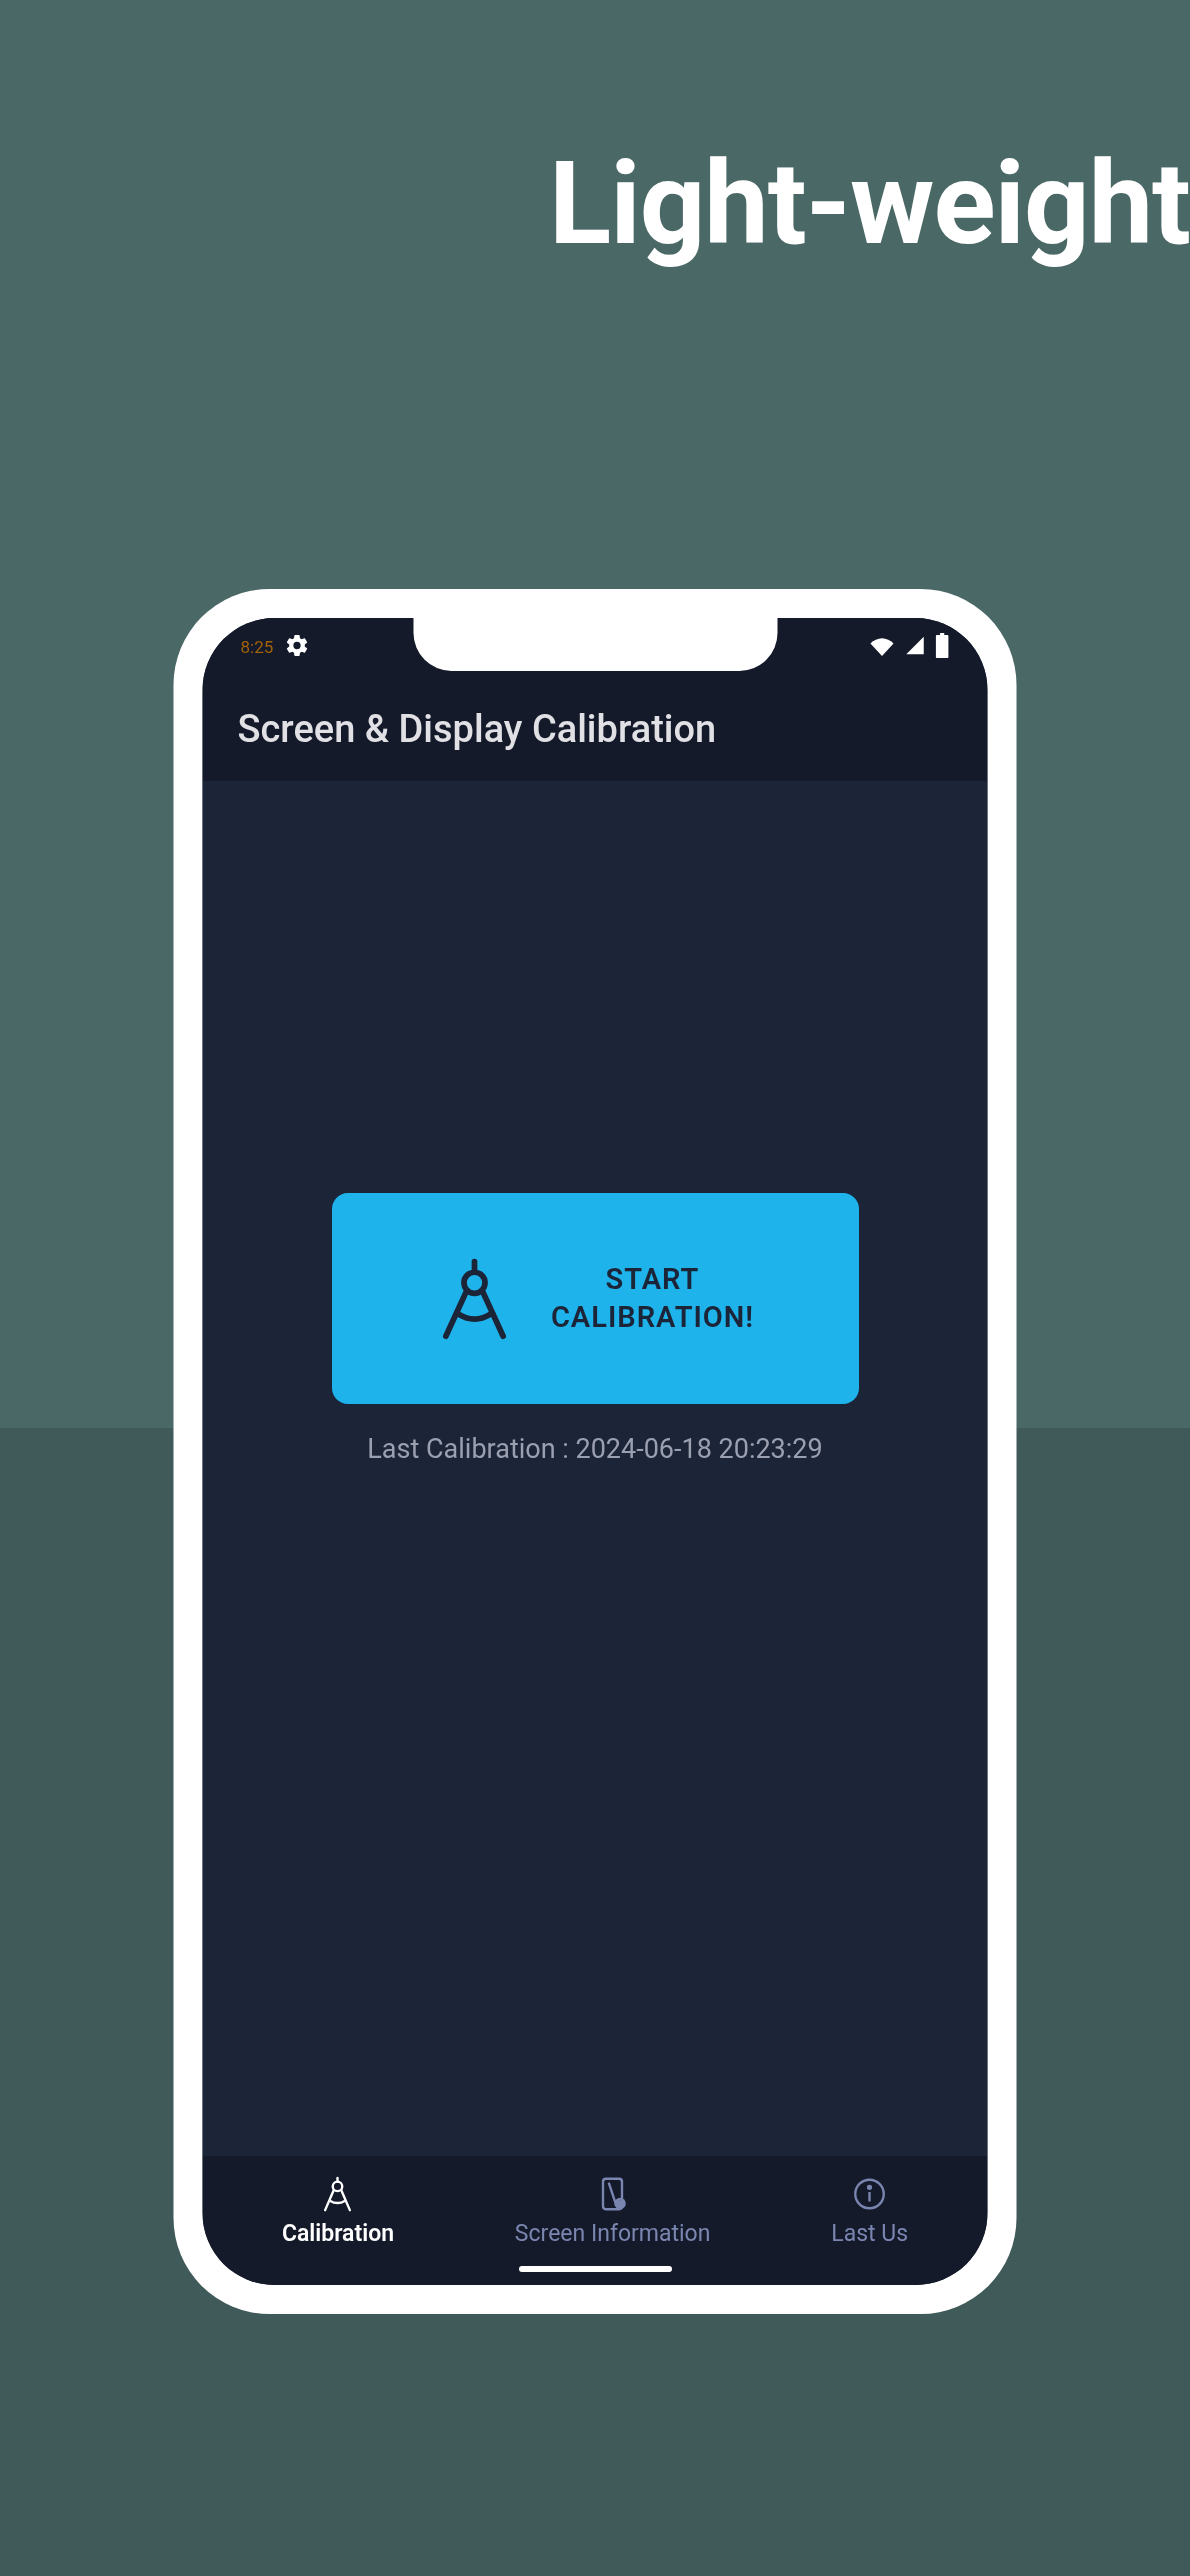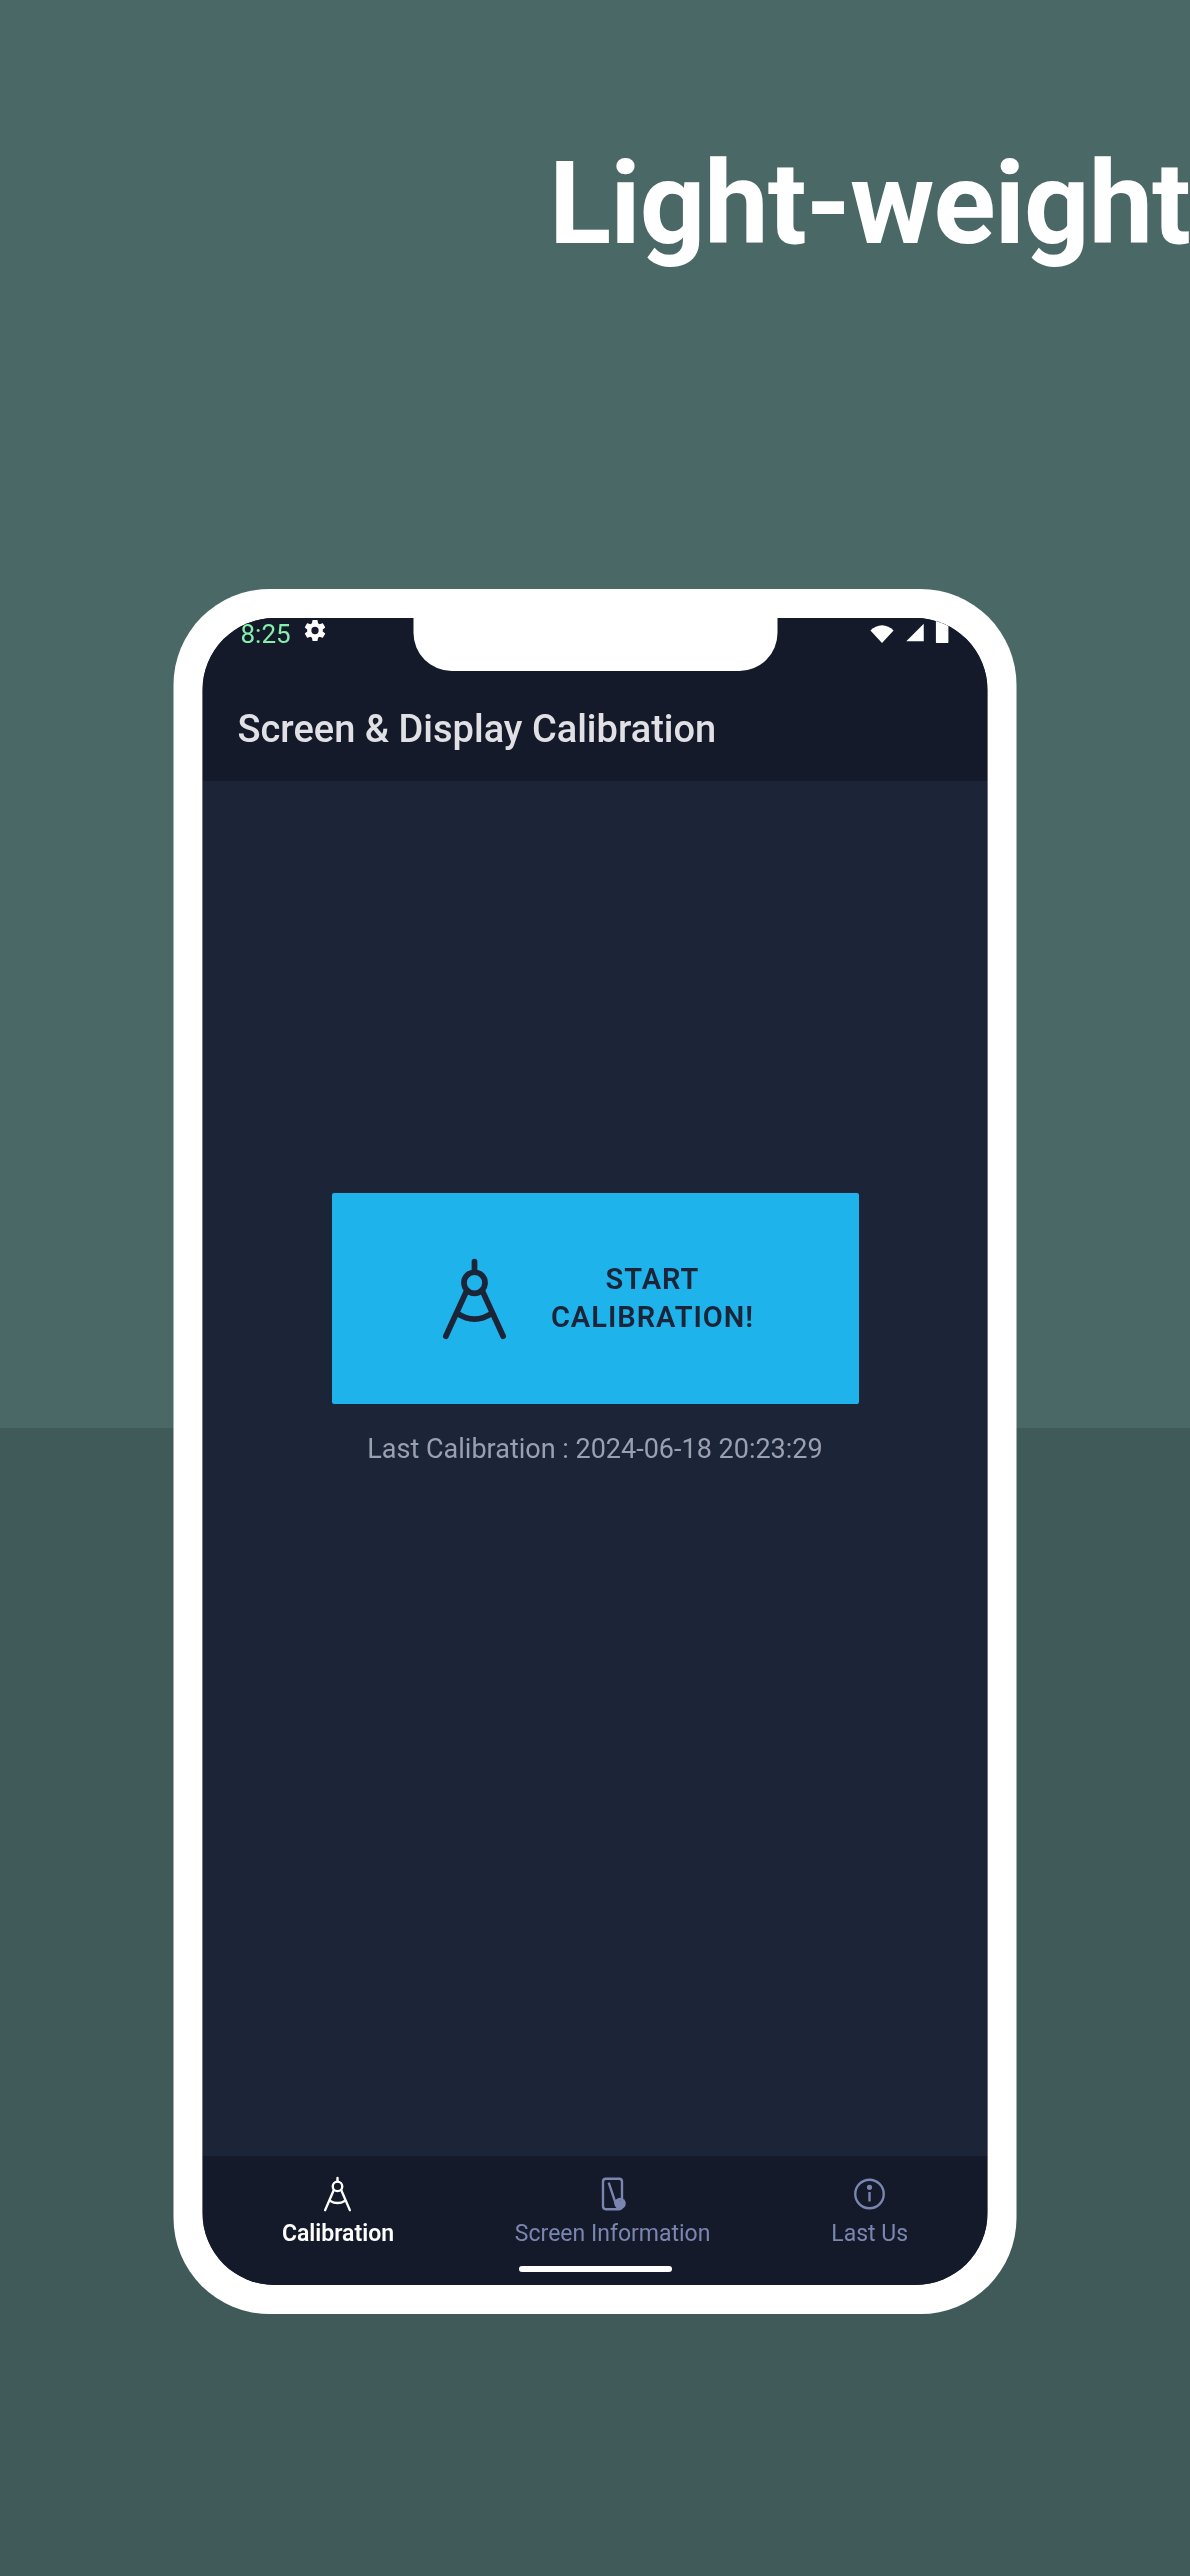--- a/index.html
+++ b/index.html
@@ -69,24 +69,24 @@
       height: 53px;
       background: #ffffff;
       border-radius: 0 0 38px 38px;
       z-index: 10;
     }
     
     .status-bar {
       height: 58px;
       display: flex;
       justify-content: space-between;
-      align-items: flex-start;
+      align-items: center;
       padding: 0 38px;
-      color: #86efac;
-      font-size: 26px;
+      color: #a16207;
+      font-size: 17px;
       background: #141a2a;
     }
     
     .status-left {
       display: flex;
       align-items: center;
       gap: 11.5px;
     }
     
     .status-right {
@@ -116,21 +116,21 @@
     }
     
     .calibration-button {
       position: absolute;
       top: 412px;
       left: 50%;
       transform: translateX(-50%);
       width: 527px;
       height: 211px;
       background: #1eb3eb;
-      border-radius: 2px;
+      border-radius: 16px;
       display: flex;
       align-items: center;
       justify-content: center;
       gap: 38px;
       padding: 0 38px;
       cursor: pointer;
     }
     
     .compass-icon {
       width: 77px;

